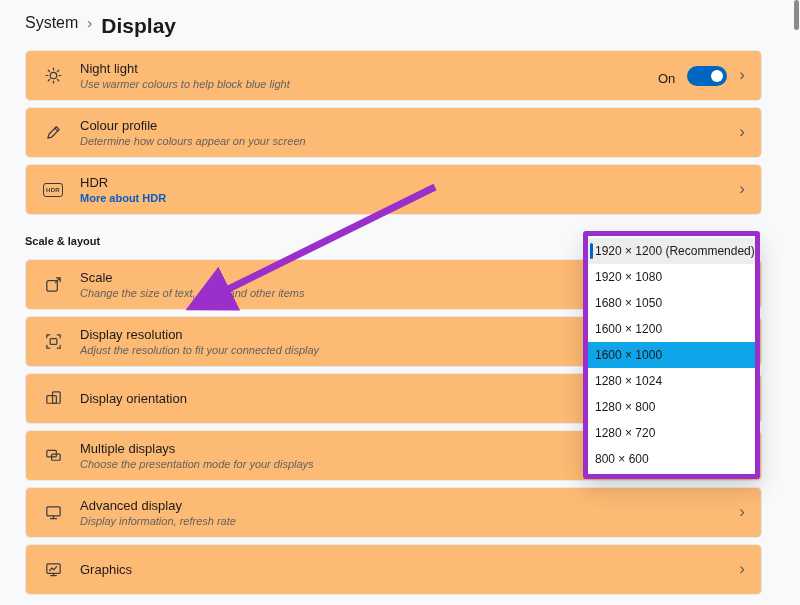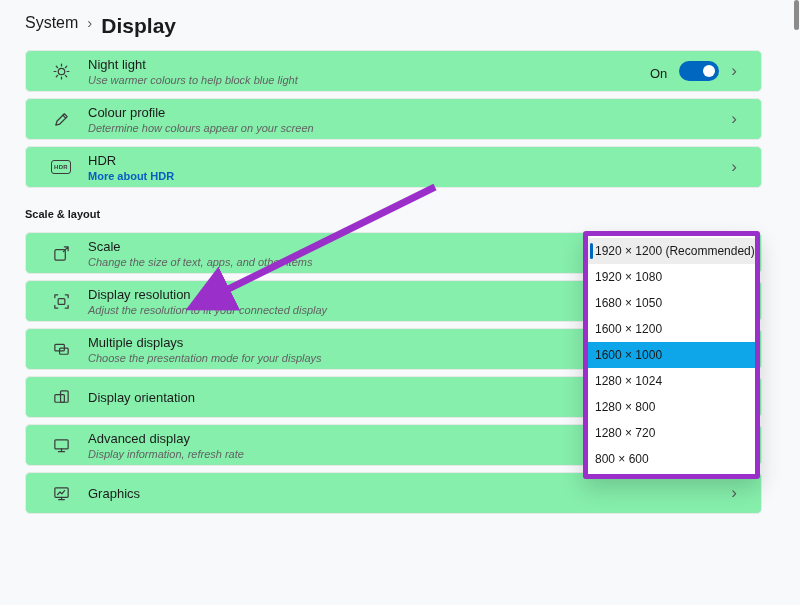--- a/index.html
+++ b/index.html
@@ -13,28 +13,28 @@
   .content { padding:14px 38px 0 25px; }
 
   
   .breadcrumb { display:flex; align-items:flex-start; gap:9px; margin-bottom:12px; }
   .crumb-parent { font-size:16px; color:#1b1b1b; cursor:pointer; }
   .crumb-sep { font-size:15px; color:#5f5f5f; }
   .crumb-current { font-size:21px; font-weight:700; color:#1b1b1b; }
 
   
   .card {
-    background:#86efac;
+    background:#fdba74;
     border:1px solid #e9e9ec;
     border-radius:5px;
-    height:42px;
+    height:51px;
     margin-bottom:6px;
     display:flex;
     align-items:center;
-    padding:0 24px;
+    padding:0 16px;
   }
   .icon-cell { width:22px; display:flex; justify-content:center; margin-right:16px; color:#3c3c3c; flex:none; }
   .icon-cell svg { width:19px; height:19px; stroke:currentColor; fill:none; stroke-width:1.3; stroke-linecap:round; stroke-linejoin:round; }
   .txt { display:flex; flex-direction:column; gap:2px; }
   .title { font-size:13px; color:#1b1b1b; }
   .subtitle { font-size:11px; color:#626262;font-style:italic; }
   .sub-link { font-size:11px; font-weight:700; color:#0a5dc2; cursor:pointer; }
   .spacer { flex:1; }
   .chev { font-size:17px; color:#5c5c5c; line-height:1; padding-bottom:2px; }
 
@@ -177,40 +177,40 @@
     <span class="txt">
       <span class="title">Display resolution</span>
       <span class="subtitle">Adjust the resolution to fit your connected display</span>
     </span>
     <span class="spacer"></span>
   </div>
 
   <div class="card">
     <span class="icon-cell">
       <svg viewBox="0 0 20 20">
+          <rect x="3" y="7" width="10" height="8" rx="1"></rect>
+          <rect x="9" y="3" width="8" height="12" rx="1"></rect>
+        </svg>
+    </span>
+    <span class="txt">
+      <span class="title">Display orientation</span>
+    </span>
+    <span class="spacer"></span>
+  </div>
+
+  <div class="card">
+    <span class="icon-cell">
+      <svg viewBox="0 0 20 20">
           <rect x="3" y="4.5" width="10" height="7" rx="1"></rect>
           <rect x="8" y="8.5" width="9" height="6.5" rx="1"></rect>
         </svg>
     </span>
     <span class="txt">
       <span class="title">Multiple displays</span>
       <span class="subtitle">Choose the presentation mode for your displays</span>
-    </span>
-    <span class="spacer"></span>
-  </div>
-
-  <div class="card">
-    <span class="icon-cell">
-      <svg viewBox="0 0 20 20">
-          <rect x="3" y="7" width="10" height="8" rx="1"></rect>
-          <rect x="9" y="3" width="8" height="12" rx="1"></rect>
-        </svg>
-    </span>
-    <span class="txt">
-      <span class="title">Display orientation</span>
     </span>
     <span class="spacer"></span>
   </div>
 
 
   <div class="card">
     <span class="icon-cell">
       <svg viewBox="0 0 20 20">
           <rect x="3" y="4" width="14" height="9.5" rx="1"></rect>
           <path d="M10 13.5v3M6.8 16.5h6.4"></path>

